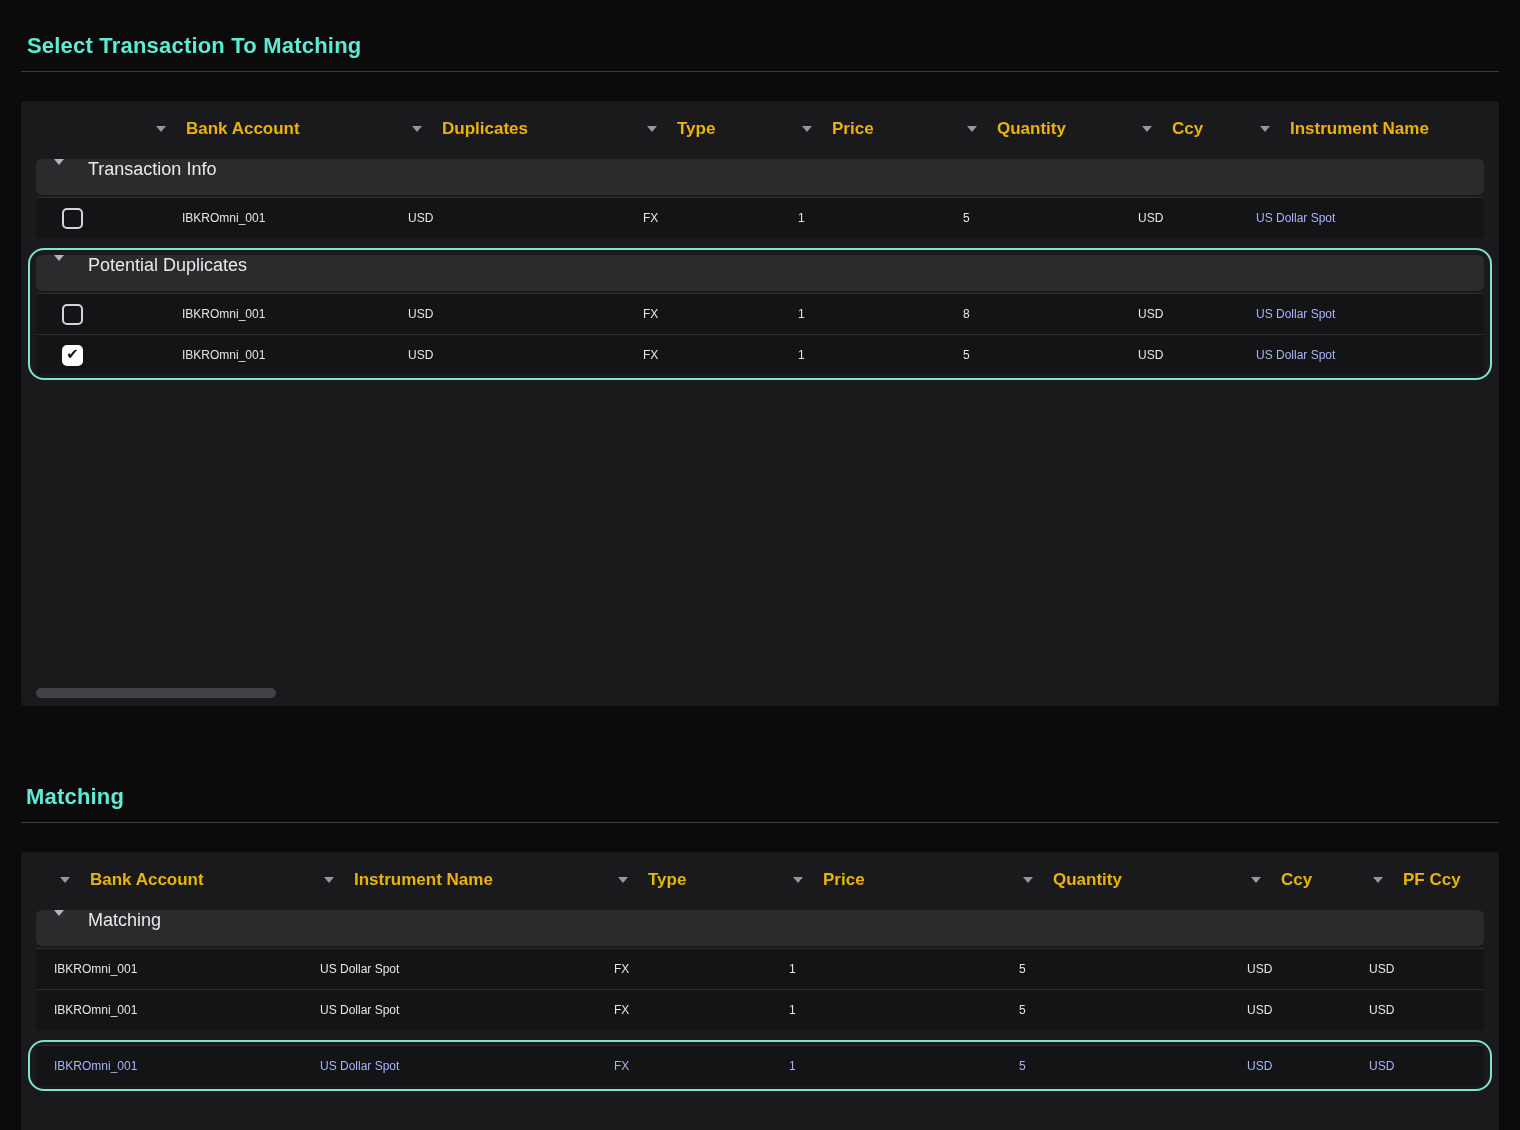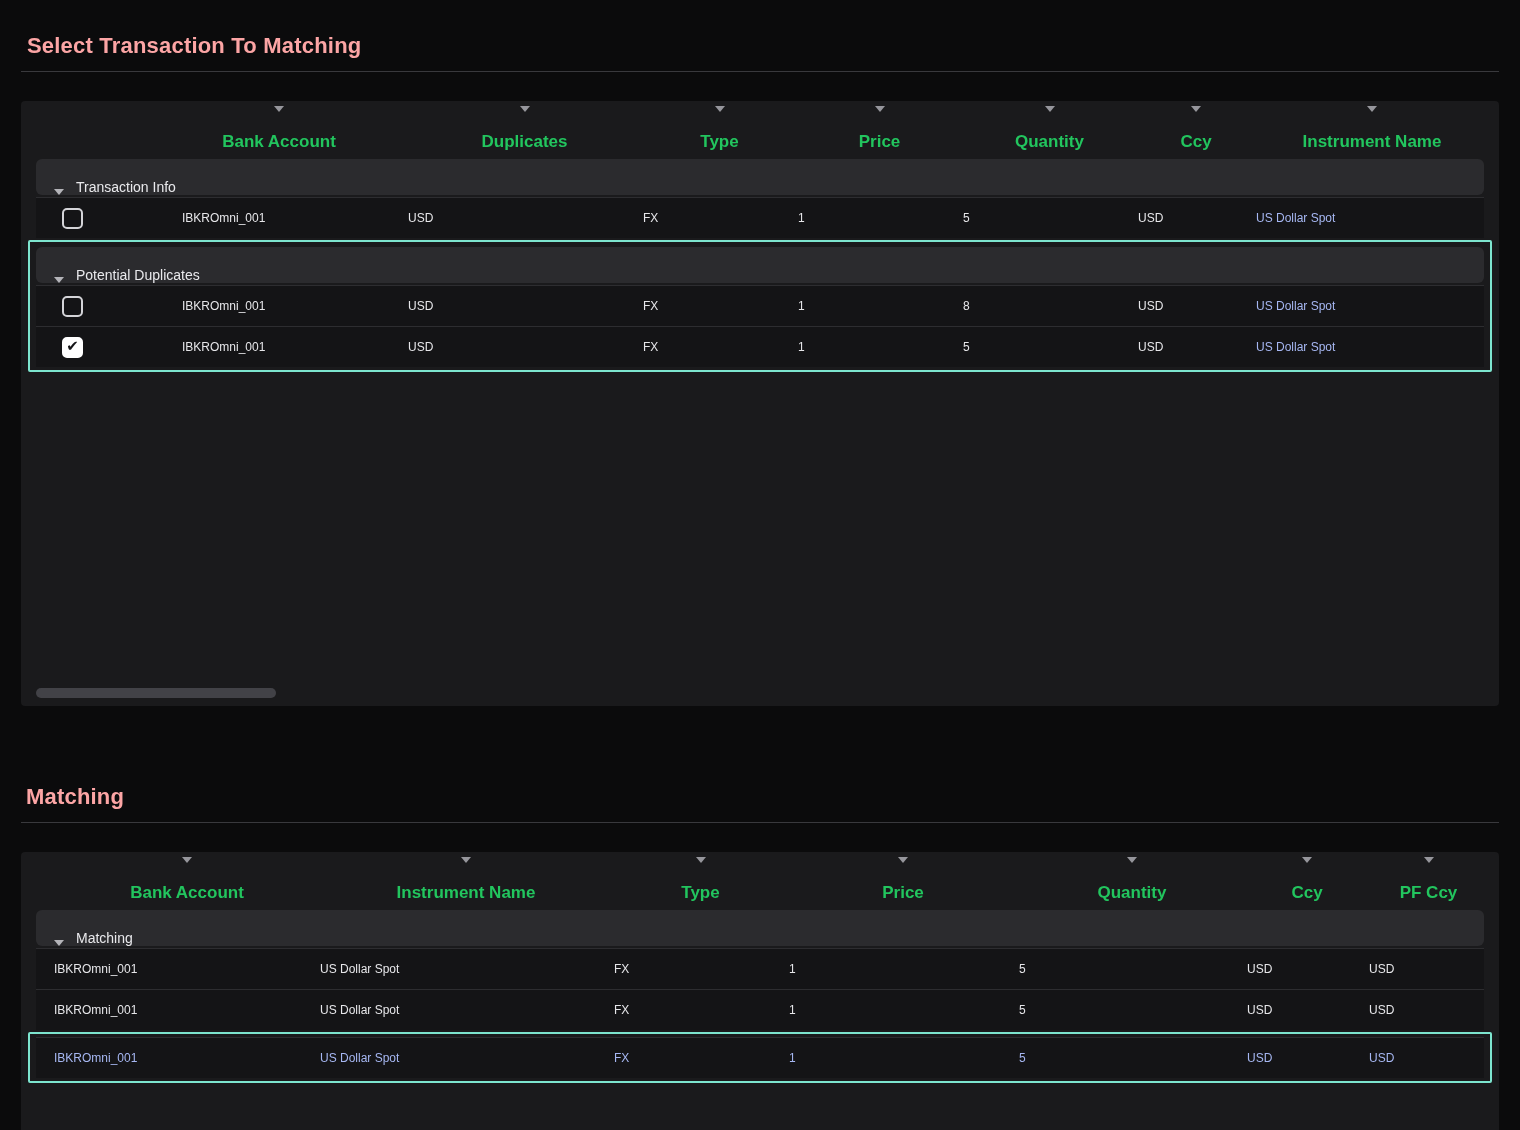--- a/index.html
+++ b/index.html
@@ -11,21 +11,21 @@
   }
   :root {
     --highlight: #7DE5CF;
     --link: #A6B7F2;
     --panel: #1a1a1c;
     --band: #2b2b2e;
     --rowbg: #141416;
     --sep: #2d2d30;
   }
   h1.page-title, h2.section-title {
-    color: #fca5a5;
+    color: #5eead4;
     font-size: 22px;
     font-weight: 700;
     letter-spacing: 0.2px;
   }
   h1.page-title { margin: 33px 0 12px 27px; }
   h2.section-title { margin: 78px 0 12px 26px; }
   .divider { height: 1px; background: #39393d; margin: 0 21px; }
   .panel {
     background: var(--panel);
     margin: 29px 21px 0 21px;
@@ -46,53 +46,52 @@
   .t1 { grid-template-columns: 110px 256px 235px 155px 165px 175px 118px 1fr; }
   .t2 { grid-template-columns: 278px 294px 175px 230px 228px 122px 1fr; }
 
   .hcell {
     display: flex;
     align-items: center;
     gap: 20px;
     padding-left: 10px;
     font-weight: 700;
     font-size: 17px;
-    color: #22c55e;
+    color: #eab308;
     white-space: nowrap;
-    flex-direction: column;
   }
   .t2 .hcell:first-child { padding-left: 24px; }
 
   .caret {
     width: 0; height: 0;
     border-left: 5px solid transparent;
     border-right: 5px solid transparent;
     border-top: 6px solid #96969c;
     display: inline-block;
     flex-shrink: 0;
   }
   .caret.light { border-top-color: #b4b4b9; }
 
   .group { flex-shrink: 0; }
   .group.highlighted {
     border: 2px solid var(--highlight);
-    border-radius: 2px;
-    margin: 2px -8px 4px -8px;
+    border-radius: 16px;
+    margin: 10px -8px 4px -8px;
     padding: 3px 6px;
   }
   .group-header {
     background: var(--band);
     border-radius: 6px;
     height: 36px;
     margin: 2px 0;
     display: flex;
-    align-items: flex-end;
-    gap: 12px;
+    align-items: flex-start;
+    gap: 24px;
     padding-left: 18px;
-    font-size: 14px;
+    font-size: 18px;
     color: #e9e9ec;
     cursor: pointer;
   }
   .trow {
     display: grid;
     height: 41px;
     align-items: center;
     font-size: 12px;
     background: var(--rowbg);
     border-top: 1px solid var(--sep);

